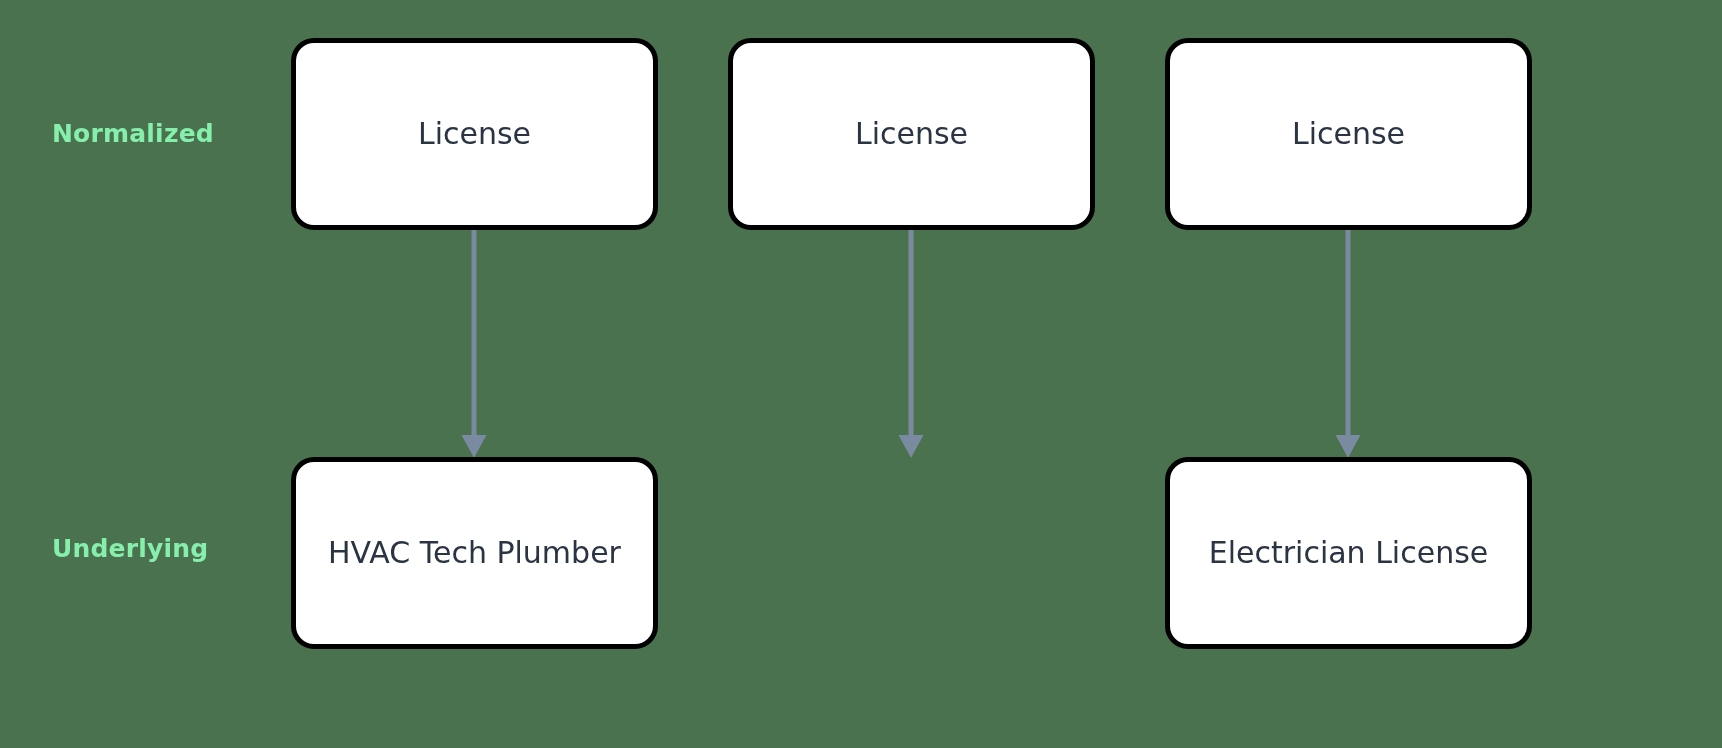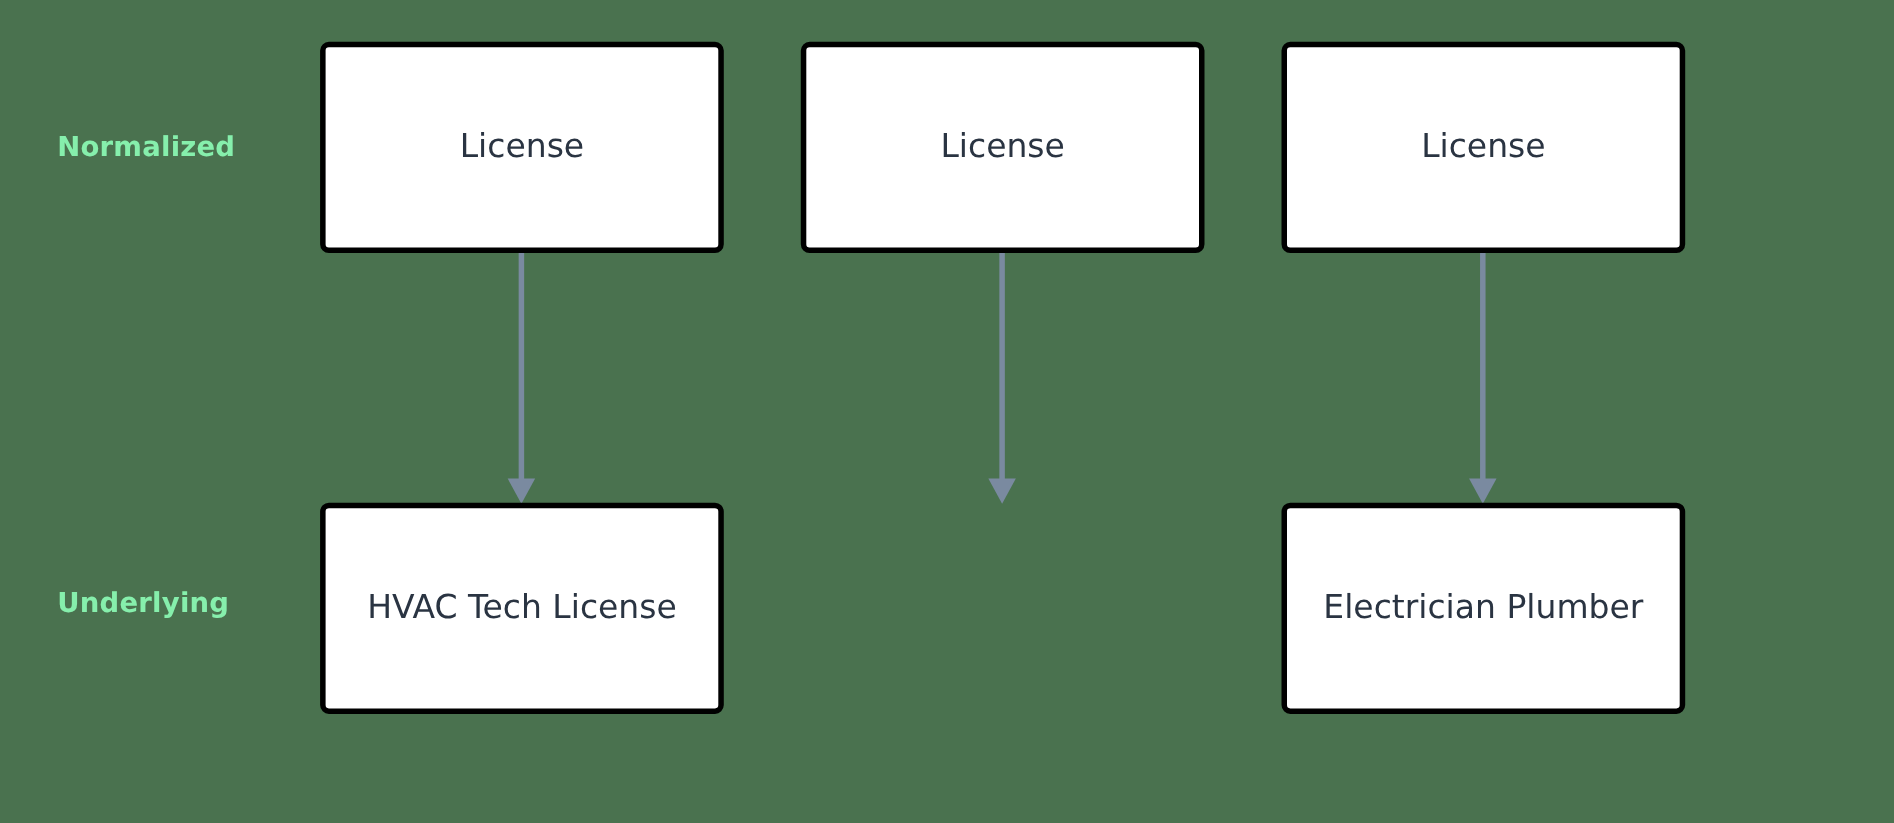--- a/index.html
+++ b/index.html
@@ -42,21 +42,21 @@
     left: 52px;
     top: 548px;
     transform: translateY(-50%);
   }
 
   
   .node {
     position: absolute;
     background: #ffffff;
     border: 5px solid #000000;
-    border-radius: 8px;
+    border-radius: 23px;
     box-sizing: border-box;
     display: flex;
     align-items: center;
     justify-content: center;
   }
   .node-label {
     color: #2a3442;
     font-size: 30px;
     line-height: 1.15;
     white-space: nowrap;
@@ -120,21 +120,21 @@
     <rect x="17.5" y="0" width="5" height="206" fill="#7a8aa0"></rect>
     <polygon points="7.5,205 32.5,205 20,228" fill="#7a8aa0"></polygon>
   </svg>
 
   <svg id="arrow-3" class="arrow" viewBox="0 0 40 228">
     <rect x="17.5" y="0" width="5" height="206" fill="#7a8aa0"></rect>
     <polygon points="7.5,205 32.5,205 20,228" fill="#7a8aa0"></polygon>
   </svg>
 
   <div class="node row-bottom col-1">
-    <span class="node-label">HVAC Tech License</span>
+    <span class="node-label">HVAC Tech Plumber</span>
   </div>
 
 
   <div class="node row-bottom col-3">
-    <span class="node-label">Electrician Plumber</span>
+    <span class="node-label">Electrician License</span>
   </div>
 
 </div>
 
 </body></html>

